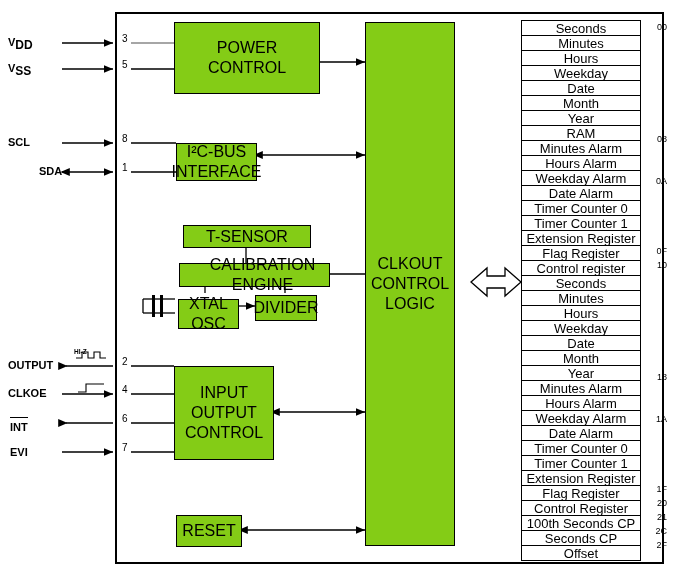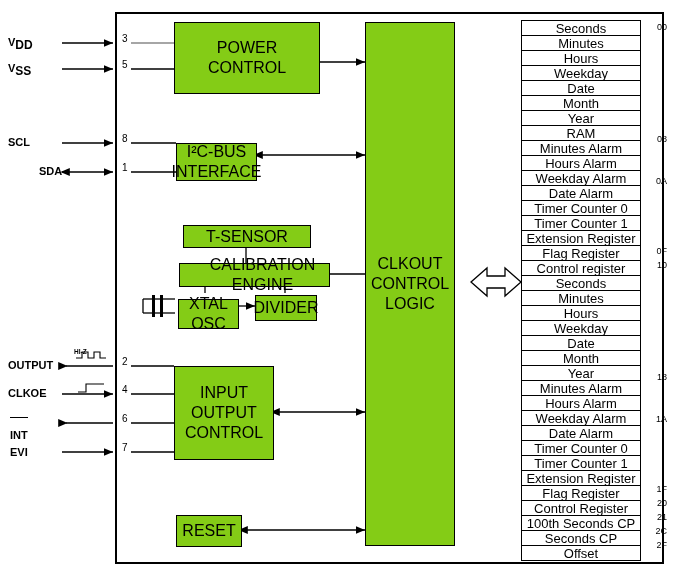--- a/index.html
+++ b/index.html
@@ -19,21 +19,21 @@
     position:absolute;border:1.5px solid #000;background:#84cc16;
     display:flex;align-items:center;justify-content:center;text-align:center;
     font-size:16px;line-height:1.25;font-weight:normal;
   }
   .block span{display:block;}
 
   
   .pin-label{position:absolute;font-size:11px;font-weight:bold;white-space:nowrap;}
   .pin-label .sub{font-size:12px;vertical-align:sub;font-weight:bold;}
   .pin-num{position:absolute;font-size:10px;}
-  .overline{border-top:1.2px solid #000;padding-top:12px;display:inline-block;line-height:1.05;}
+  .overline{border-top:1.2px solid #000;padding-top:4px;display:inline-block;line-height:1.05;}
 
   
   .regtable{position:absolute;left:521px;top:20px;width:118px;border:1px solid #000;
             border-bottom:none;background:#fff;}
   .regrow{height:14px;border-bottom:1px solid #000;font-size:13px;
           display:flex;align-items:center;justify-content:center;text-align:center;}
   .addr{position:absolute;left:643px;font-size:9px;width:24px;text-align:right;}
 
   
   svg.wires{position:absolute;left:0;top:0;width:685px;height:570px;pointer-events:none;}

